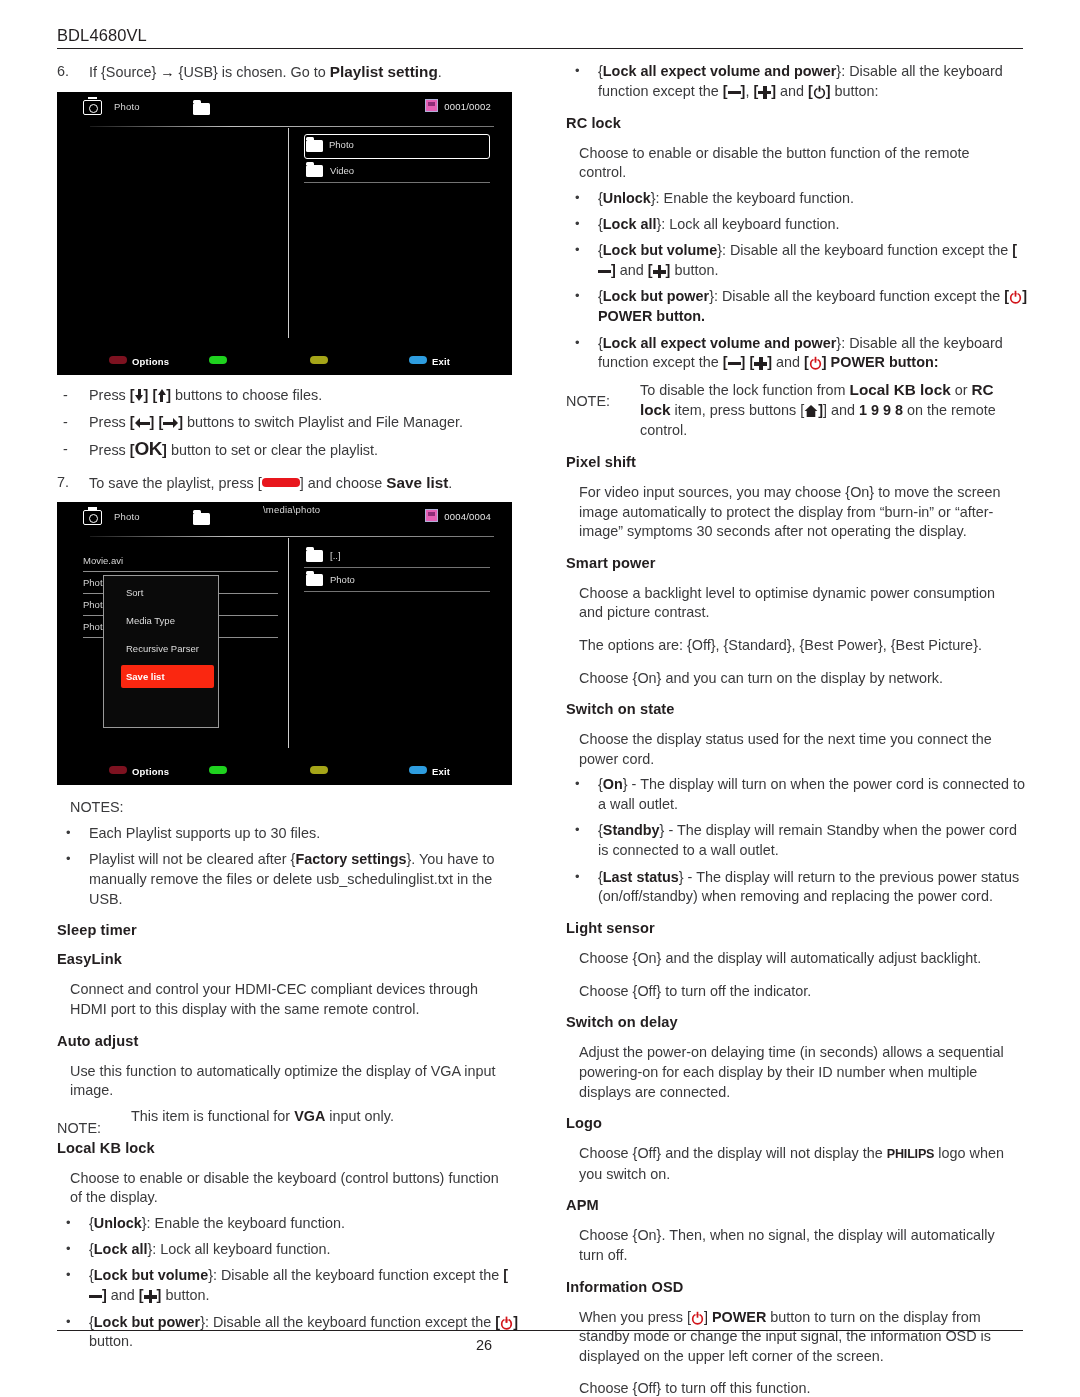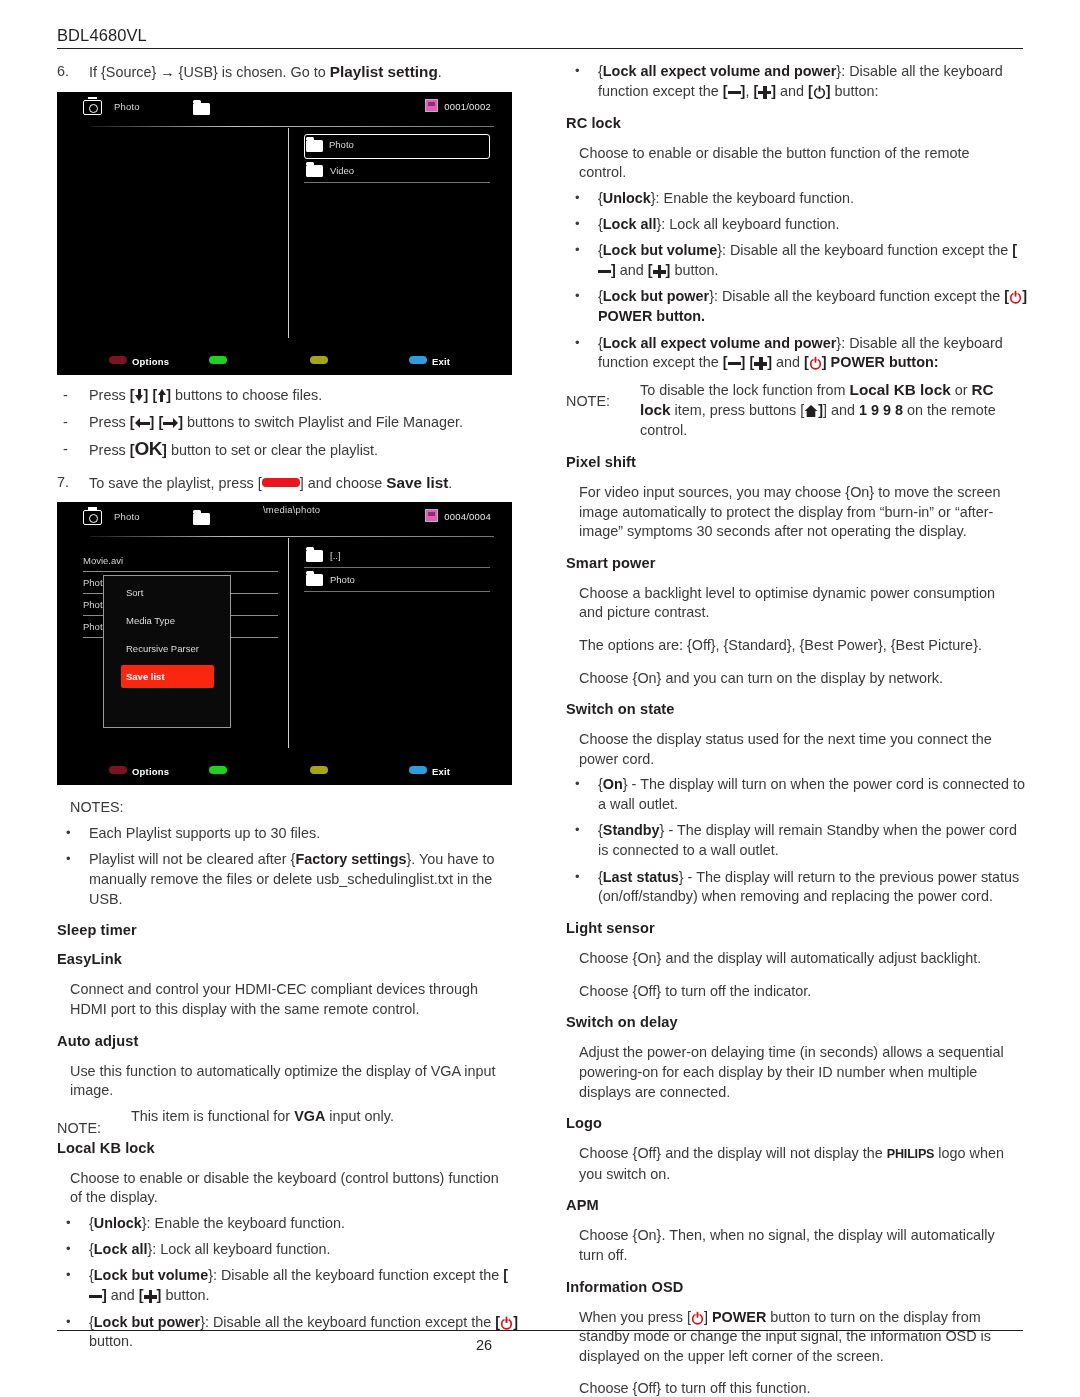--- a/index.html
+++ b/index.html
@@ -397,21 +397,21 @@
     border-radius: 3px;
     padding-top: 4.5px;
     padding-left: 24px;
     height: 25px;
   }
   .osd-item.sel .osd-folder { left: 1px; top: 5px; }
 
   .osd-popup {
     position: absolute;
     left: 46px; top: 73px;
-    width: 128px;
+    width: 116px;
     height: 153px;
     background: #0a0a0a;
     border: 1px solid #9a9a9a;
     box-sizing: border-box;
   }
   .osd-popup-item {
     font-size: 9.5px;
     color: #dddddd;
     padding: 0 0 0 22px;
     height: 23px;

